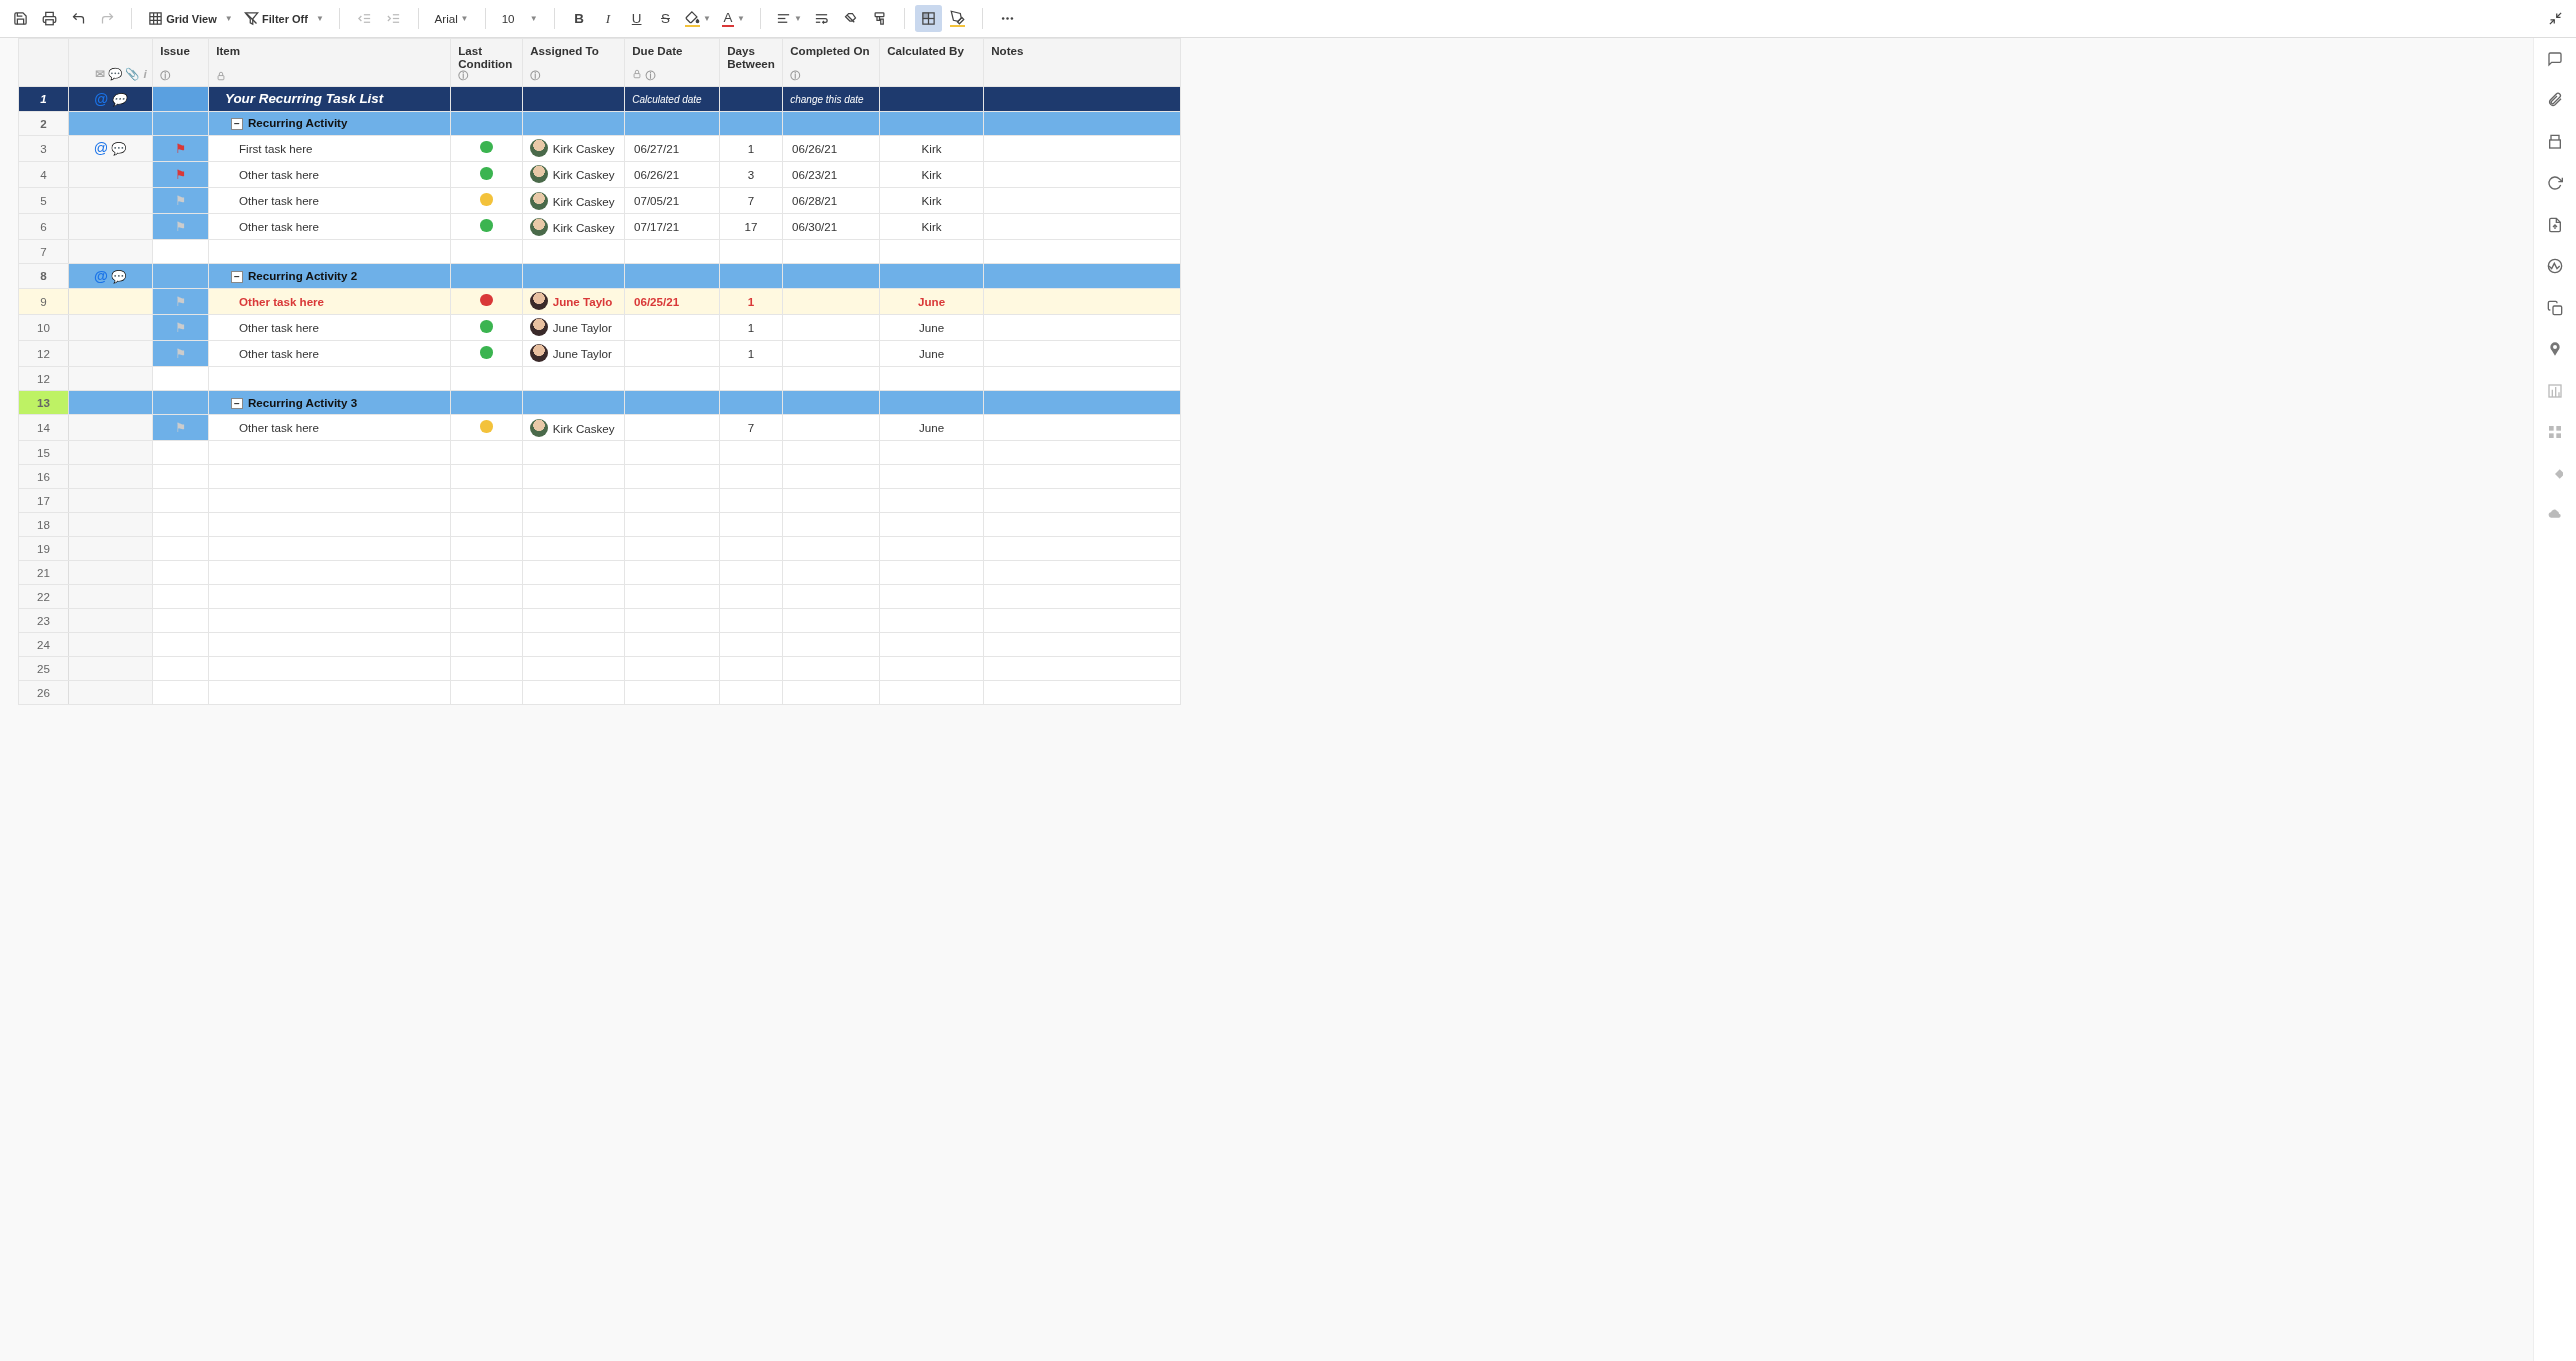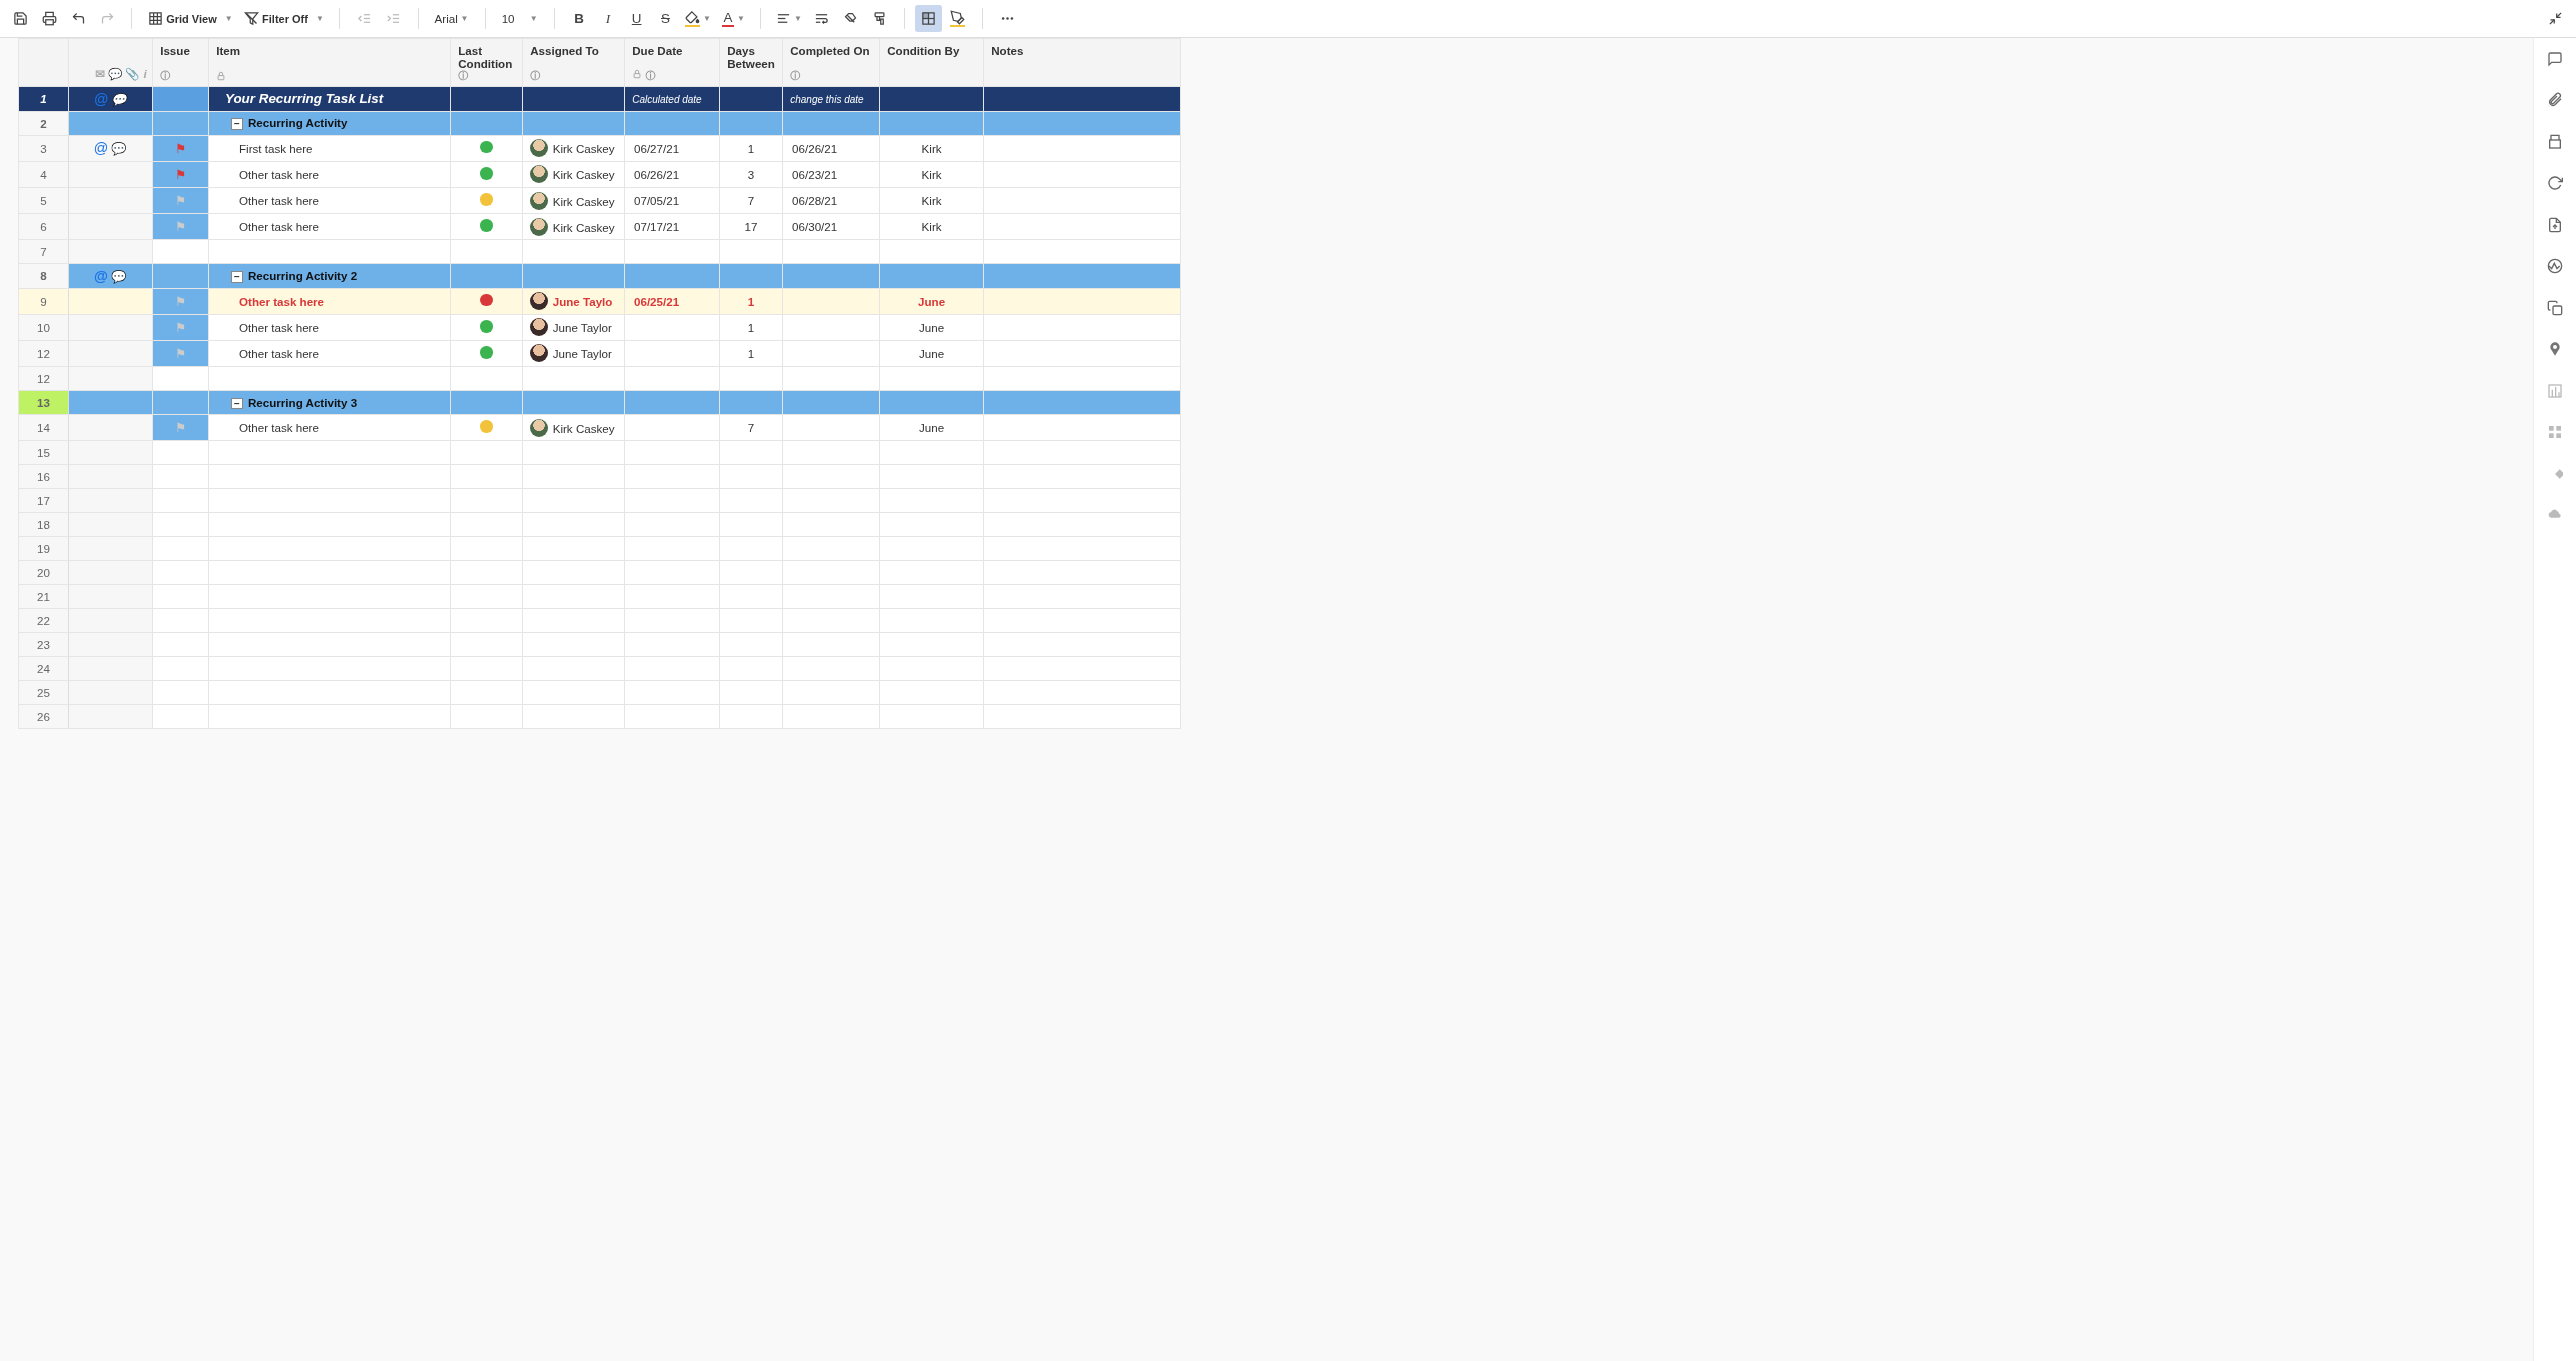--- a/index.html
+++ b/index.html
@@ -277,21 +277,21 @@
                   <path d="M8 11V7a4 4 0 1 1 8 0v4"></path>
                 </svg></span></th>
       <th><span>Last Condition</span><span class="info-icon">ⓘ</span></th>
       <th><span>Assigned To</span><span class="info-icon">ⓘ</span></th>
       <th><span>Due Date</span><span class="lock-icon"><svg width="10" height="10" viewBox="0 0 24 24" fill="none" stroke="currentColor" stroke-width="2">
                   <rect x="5" y="11" width="14" height="10" rx="2"></rect>
                   <path d="M8 11V7a4 4 0 1 1 8 0v4"></path>
                 </svg> <span style="font-size:10px">ⓘ</span></span></th>
       <th><span>Days Between</span></th>
       <th><span>Completed On</span><span class="info-icon">ⓘ</span></th>
-      <th><span>Condition By</span></th>
+      <th><span>Calculated By</span></th>
       <th><span>Notes</span></th>
     </tr>
   </thead>
   <tbody id="grid-body">
           <tr class="title-row">
             <td class="rownum-cell">1</td>
             <td class="indicator-cell"><span class="ind-attach">@</span><span class="ind-comment">💬</span></td>
             <td class="blue-tab"></td>
             <td class="item-cell">Your Recurring Task List</td>
             <td></td>
@@ -530,33 +530,20 @@
             <td></td>
             <td></td>
             <td></td>
             <td></td>
             <td></td>
             <td></td>
             <td></td>
             <td></td>
           </tr>
           <tr>
-            <td class="rownum-cell">20</td>
-            <td class="indicator-cell"></td>
-            <td></td>
-            <td></td>
-            <td></td>
-            <td></td>
-            <td></td>
-            <td></td>
-            <td></td>
-            <td></td>
-            <td></td>
-          </tr>
-          <tr>
             <td class="rownum-cell">21</td>
             <td class="indicator-cell"></td>
             <td></td>
             <td></td>
             <td></td>
             <td></td>
             <td></td>
             <td></td>
             <td></td>
             <td></td>

